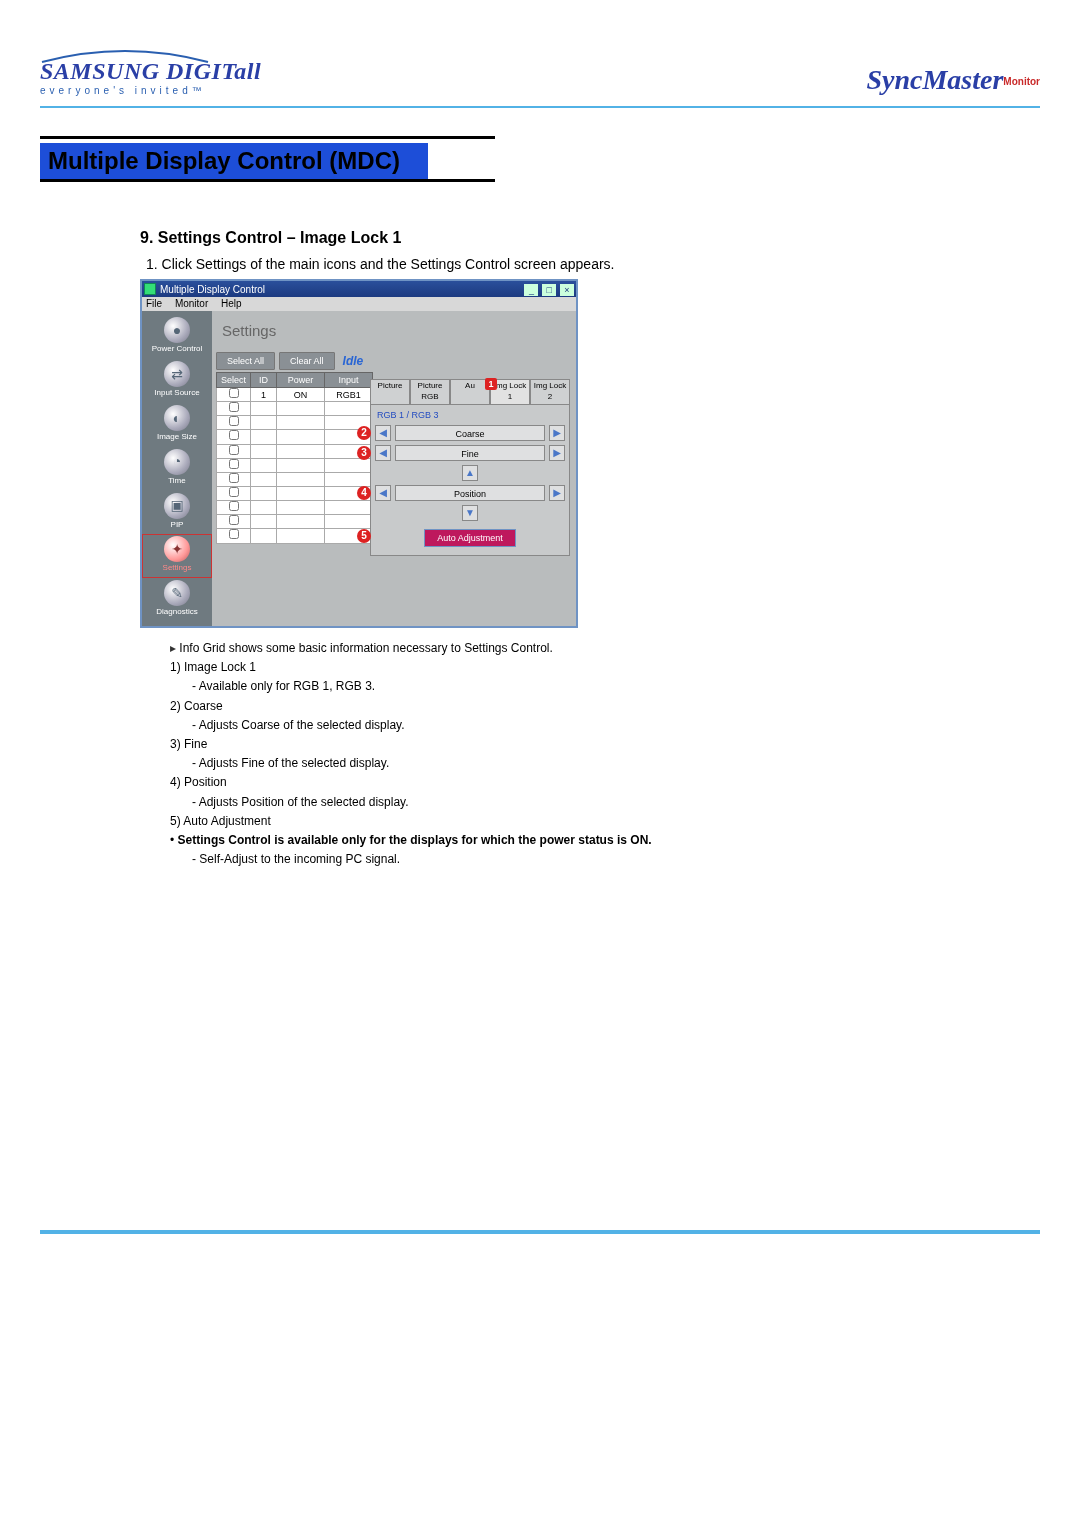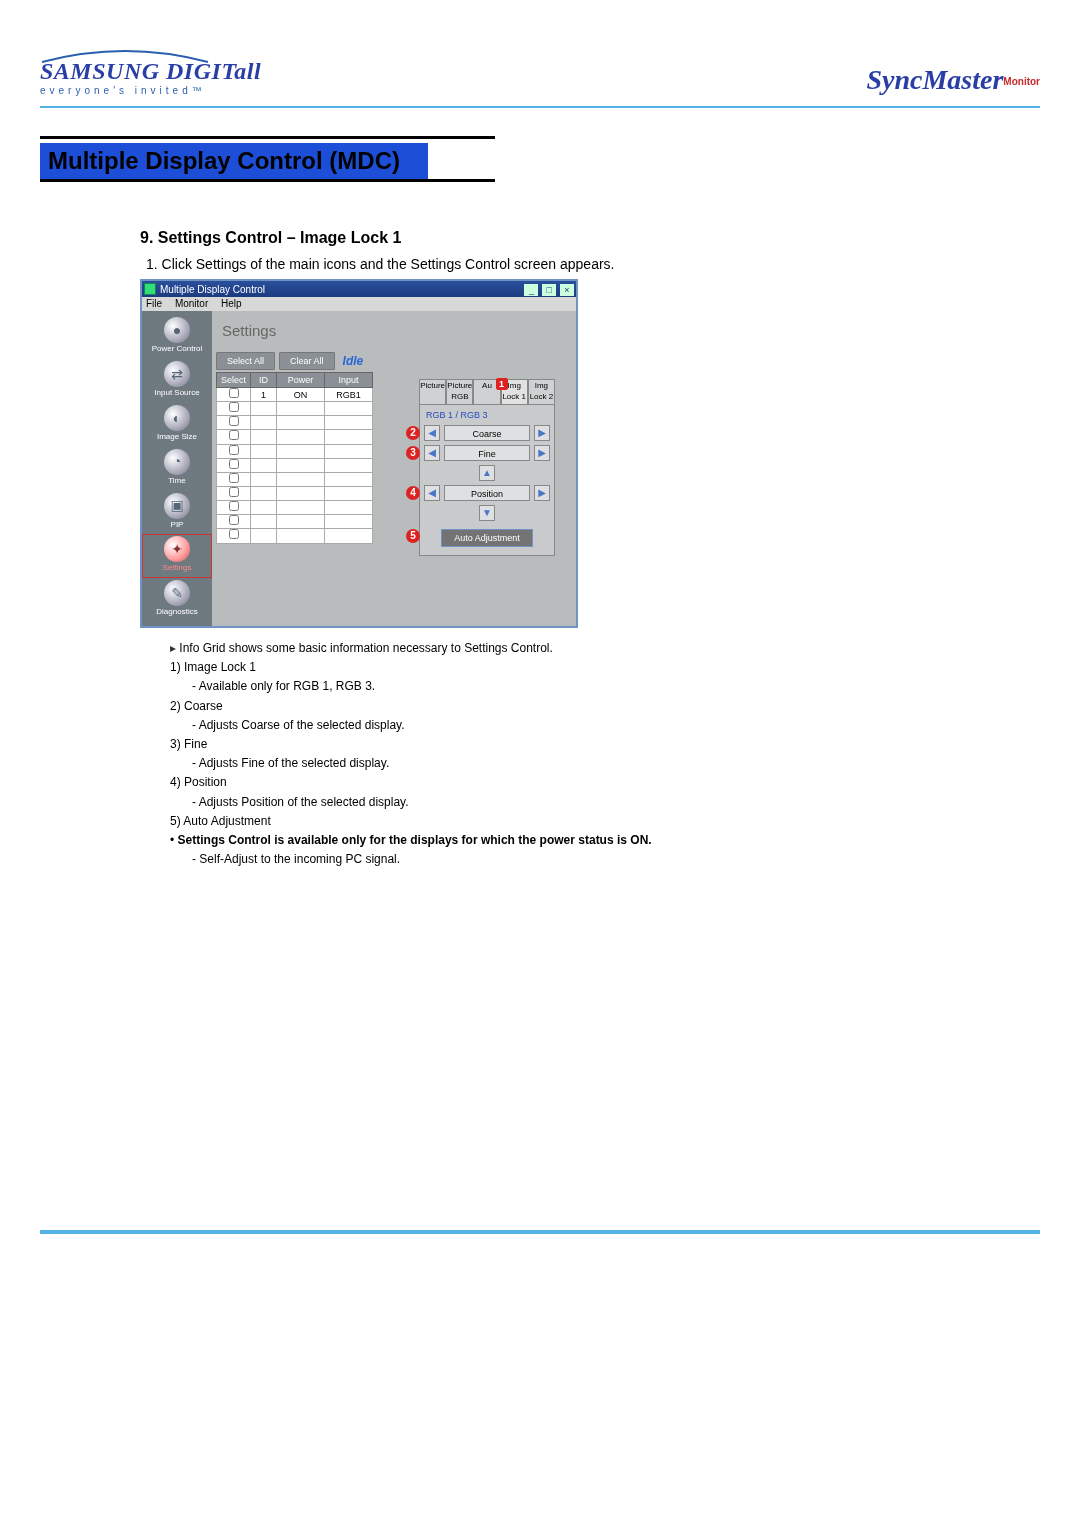--- a/index.html
+++ b/index.html
@@ -54,31 +54,31 @@
 .btnrow{ display:flex; gap:4px; align-items:center; margin-bottom:2px;}
 .pill{ background:#8a9095;color:#fff;font-size:9px;padding:2px 10px;border:1px solid #777; border-radius:1px;}
 .idle{ color:#2a66d4; font-size:12px; font-style:italic; font-weight:bold; margin-left:4px;}
 
 table.grid{ border-collapse:collapse; background:#fff; font-size:9px; }
 table.grid th{ background:#8a9095;color:#fff;font-weight:normal;border:1px solid #666;padding:1px 4px;}
 table.grid td{ border:1px solid #aaa;padding:0 4px;height:13px;}
 table.grid input[type=checkbox]{ width:10px;height:10px; }
 .col-sel{width:34px;} .col-id{width:26px;} .col-pow{width:48px;} .col-inp{width:48px;}
 
-.tabs{ position:absolute; right:21px; top:68px; width:136px; font-size:8px;}
+.tabs{ position:absolute; right:6px; top:68px; width:200px; font-size:8px;}
 .tabrow{ display:flex; }
 .tab{ flex:1; text-align:center; background:#cfd1d2;border:1px solid #888;padding:1px 0;}
 .tab.act{ background:#e2e2e2; position:relative;}
 .redbox{ position:absolute; width:12px;height:12px;background:#d22;color:#fff;font-weight:bold;font-size:9px;line-height:12px;text-align:center;border-radius:2px; }
 .panel{ border:1px solid #888; border-top:0; background:#c8cacb; padding:4px 4px; }
 .rgbline{ color:#244cc0; font-size:9px; margin:0 0 4px 2px;}
 .ctrlrow{ display:flex; align-items:center; gap:4px; margin:4px 0; position:relative;}
 .arrow{ width:16px;height:16px;border:1px solid #888;background:#dfe0e1;color:#4a77c8;display:flex;align-items:center;justify-content:center;font-size:10px;}
 .ctrlbl{ flex:1;border:1px solid #888;background:#dfe0e1;font-size:9px;text-align:center;height:16px;line-height:16px;}
-.autoadj{ width:92px;margin:4px auto 0 auto;border:1px solid #6f93c4;background:#737373;color:#fff;font-size:9px;text-align:center;padding:2px 0;}
+.autoadj{ width:92px;margin:4px auto 0 auto;border:1px solid #6f93c4;background:#be185d;color:#fff;font-size:9px;text-align:center;padding:2px 0;}
 .callout{ position:absolute; left:-18px; width:14px;height:14px;border-radius:50%;background:#d22;color:#fff;font-weight:bold;font-size:10px;line-height:14px;text-align:center; }
 
 
 .notes { font-size:12px; }
 .notes .nline { margin:3px 0 3px 0; }
 .notes .ind1 { margin-left:30px; }
 .notes .ind2 { margin-left:52px; }
 .notes .lead::before { content:"▸ "; color:#333; }
 .notes .blt::before { content:"• "; }
 .notes strong{ font-weight:bold; }

